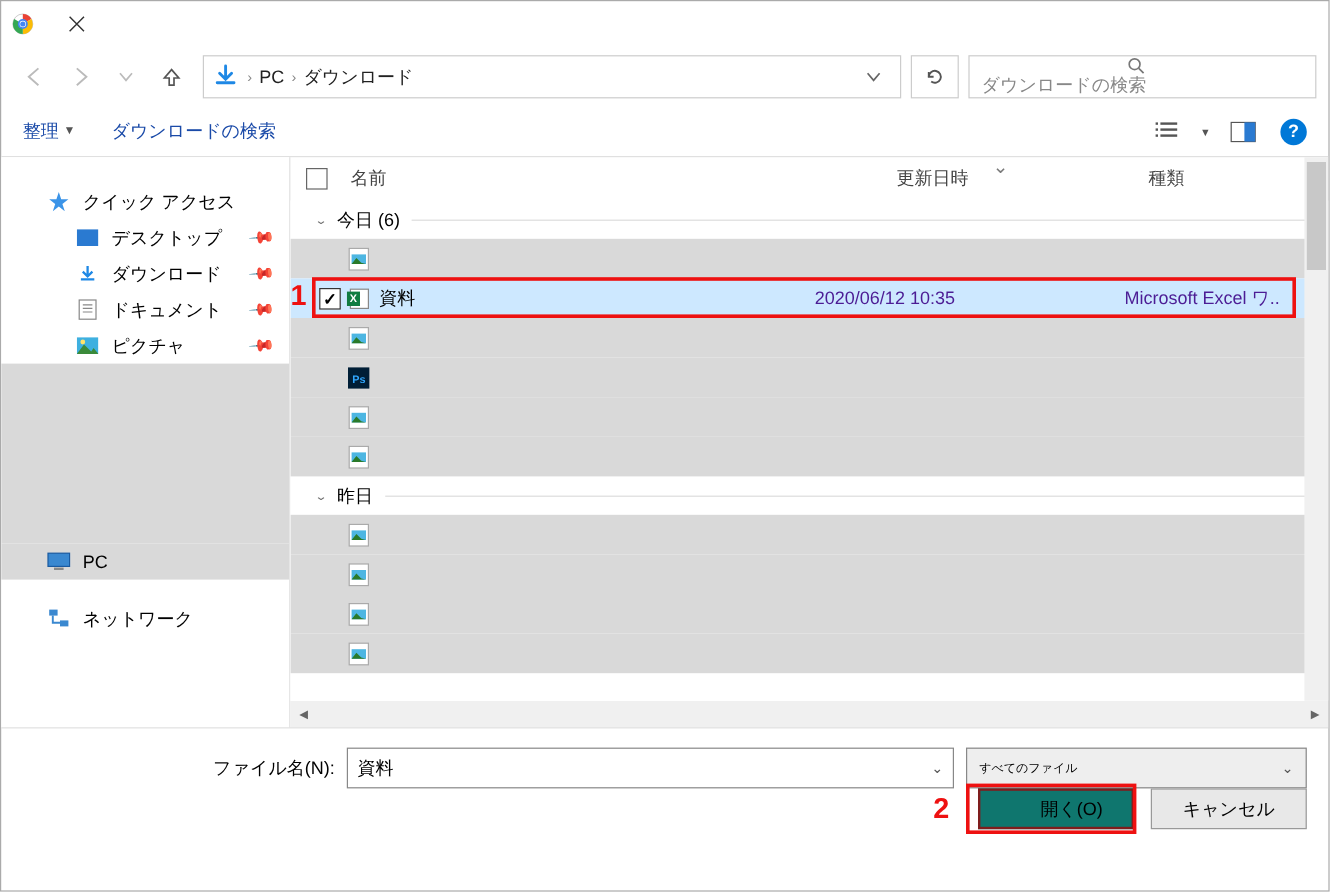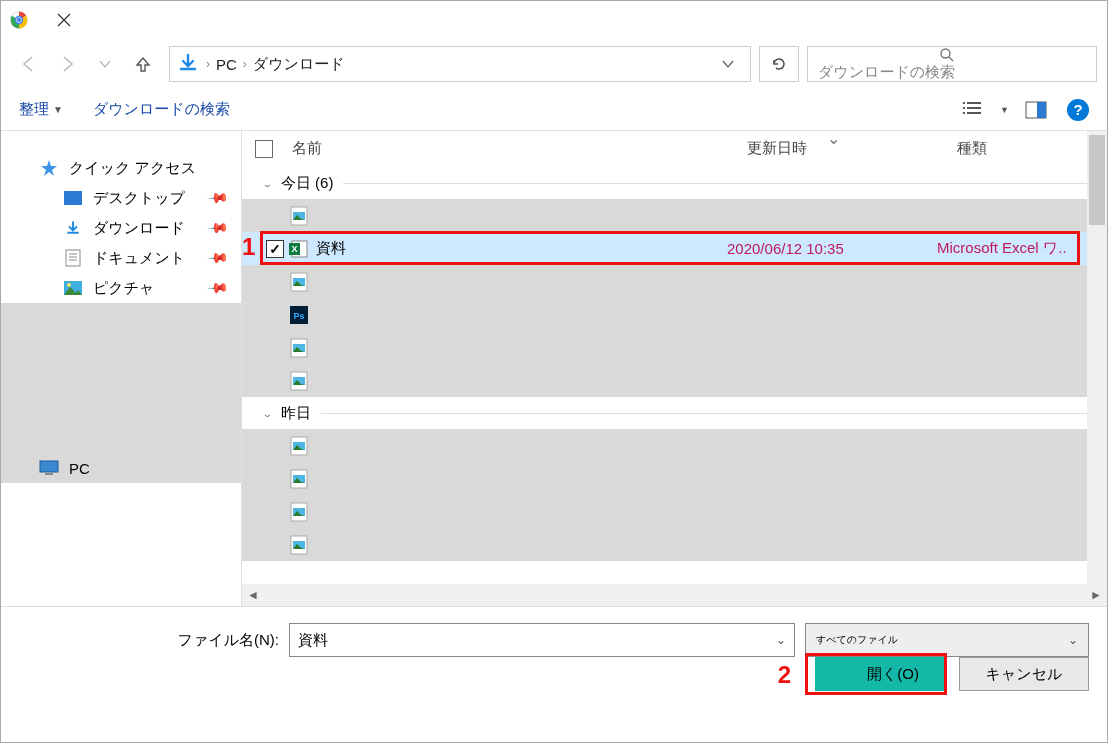--- a/index.html
+++ b/index.html
@@ -65,21 +65,21 @@
 .file-row { height: 33px; display: flex; align-items: center; font-size: 15px; position: relative; }
 .file-row .pre { width: 44px; display: flex; justify-content: flex-end; padding-right: 2px; }
 .file-row .fic { width: 22px; height: 22px; margin: 0 6px 0 2px; display: flex; align-items: center; justify-content: center; }
 .file-row .fname { flex: 1; }
 .file-row .fdate { width: 210px; color: #6a6a6a; }
 .file-row .ftype { width: 170px; color: #555; }
 .file-row.dimmed { background: #d9d9d9; }
 .file-row.dimmed .fic, .file-row.dimmed .fname, .file-row.dimmed .fdate, .file-row.dimmed .ftype { visibility: hidden; }
 .file-row.dimmed .fic { visibility: visible; }
 .file-row.selrow { background: #cde8ff; }
-.file-row.selrow .fdate, .file-row.selrow .ftype { color: #be185d; }
+.file-row.selrow .fdate, .file-row.selrow .ftype { color: #4c1d95; margin-left: 48px; }
 .file-row .chkbox { width: 18px; height: 18px; border: 1.5px solid #333; background: #fff; display: flex; align-items: center; justify-content: center; font-size: 14px; font-weight: bold; }
 
 .red-box1 { position: absolute; border: 3px solid #e11; pointer-events: none; }
 .annot-num { position: absolute; color: #e11; font-weight: bold; font-size: 24px; }
 
 .hscroll { height: 22px; background: #f0f0f0; display: flex; align-items: center; }
 .hscroll .arr { width: 22px; height: 22px; display: flex; align-items: center; justify-content: center; color: #666; font-size: 12px; }
 .hscroll .track { flex: 1; }
 
 .vscroll { position: absolute; right: 0; top: 0; bottom: 22px; width: 20px; background: #f0f0f0; }
@@ -90,21 +90,21 @@
 .fn-row { display: flex; align-items: center; }
 .fn-label { width: 270px; text-align: right; font-size: 15px; padding-right: 10px; }
 .fn-input { flex: 1; height: 34px; border: 1px solid #888; display: flex; align-items: center; padding: 0 8px; background: #fff; }
 .fn-input input { border: none; outline: none; font-size: 15px; flex: 1; }
 .fn-input .dd { color: #555; font-size: 12px; }
 .ft-select { width: 284px; height: 34px; border: 1px solid #888; margin-left: 10px; display: flex; align-items: center; padding: 0 10px; background: #eee; }
 .ft-select span:first-child { flex: 1; font-size: 10px; }
 .ft-select .dd { font-size: 12px; color: #555; }
 .btn-row { display: flex; justify-content: flex-end; gap: 14px; position: relative; }
 .dlg-btn { width: 130px; height: 34px; border: 1px solid #999; background: #e8e8e8; font-size: 15px; display: flex; align-items: center; justify-content: center; }
-.dlg-btn.primary { border: 2px solid #14b8a6; background: #14b8a6; padding-left: 26px; }
+.dlg-btn.primary { border: 2px solid #7f1d1d; background: #0f766e; padding-left: 26px; }
 .red-box2 { position: absolute; border: 3px solid #e11; pointer-events: none; }
 
 svg { display: block; }
 </style>
 </head>
 <body>
 
 <div class="titlebar">
   <span class="chrome-icon">
     <svg viewBox="0 0 24 24" width="20" height="20">
@@ -260,20 +260,30 @@
     <div class="side-item sel">
       <span class="side-icon">
         <svg width="20" height="16" viewBox="0 0 20 16">
             <rect x="1" y="1" width="18" height="11" fill="#3a88d0" stroke="#1a5aa0"></rect>
             <rect x="6" y="13" width="8" height="2" fill="#888"></rect>
           </svg>
       </span>
       <span>PC</span>
     </div>
     <div class="side-gap"></div>
+    <div class="side-item">
+      <span class="side-icon">
+        <svg width="20" height="18" viewBox="0 0 20 18">
+            <rect x="2" y="1" width="7" height="5" fill="#3a88d0"></rect>
+            <rect x="11" y="10" width="7" height="5" fill="#3a88d0"></rect>
+            <path d="M5 6 L5 12 L11 12" stroke="#3a88d0" stroke-width="1.6" fill="none"></path>
+          </svg>
+      </span>
+      <span>ネットワーク</span>
+    </div>
   </div>
 
   <div class="content">
     <div class="col-head">
       <div class="chk">
           <div class="chk-box"></div>
         </div>
       <div class="name">名前</div>
       <div class="date">
         <span class="carat">⌄</span>

